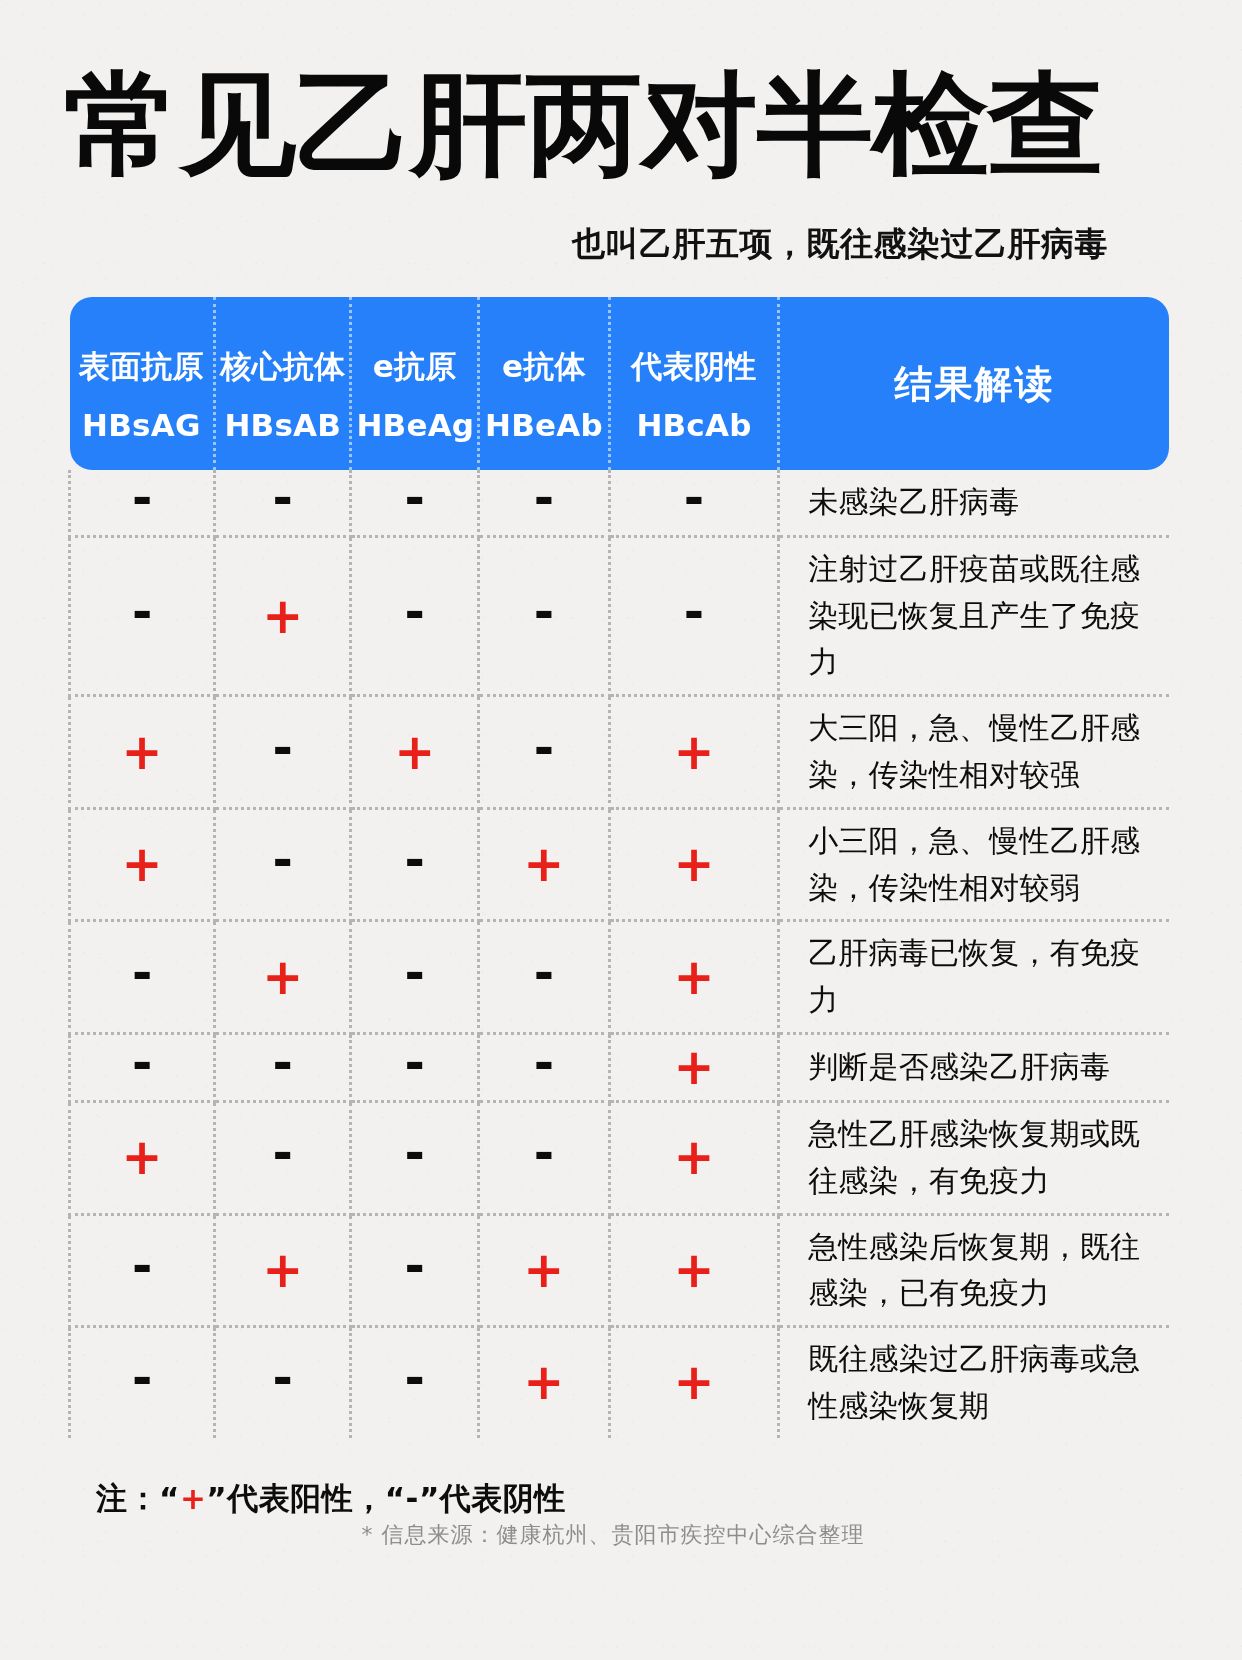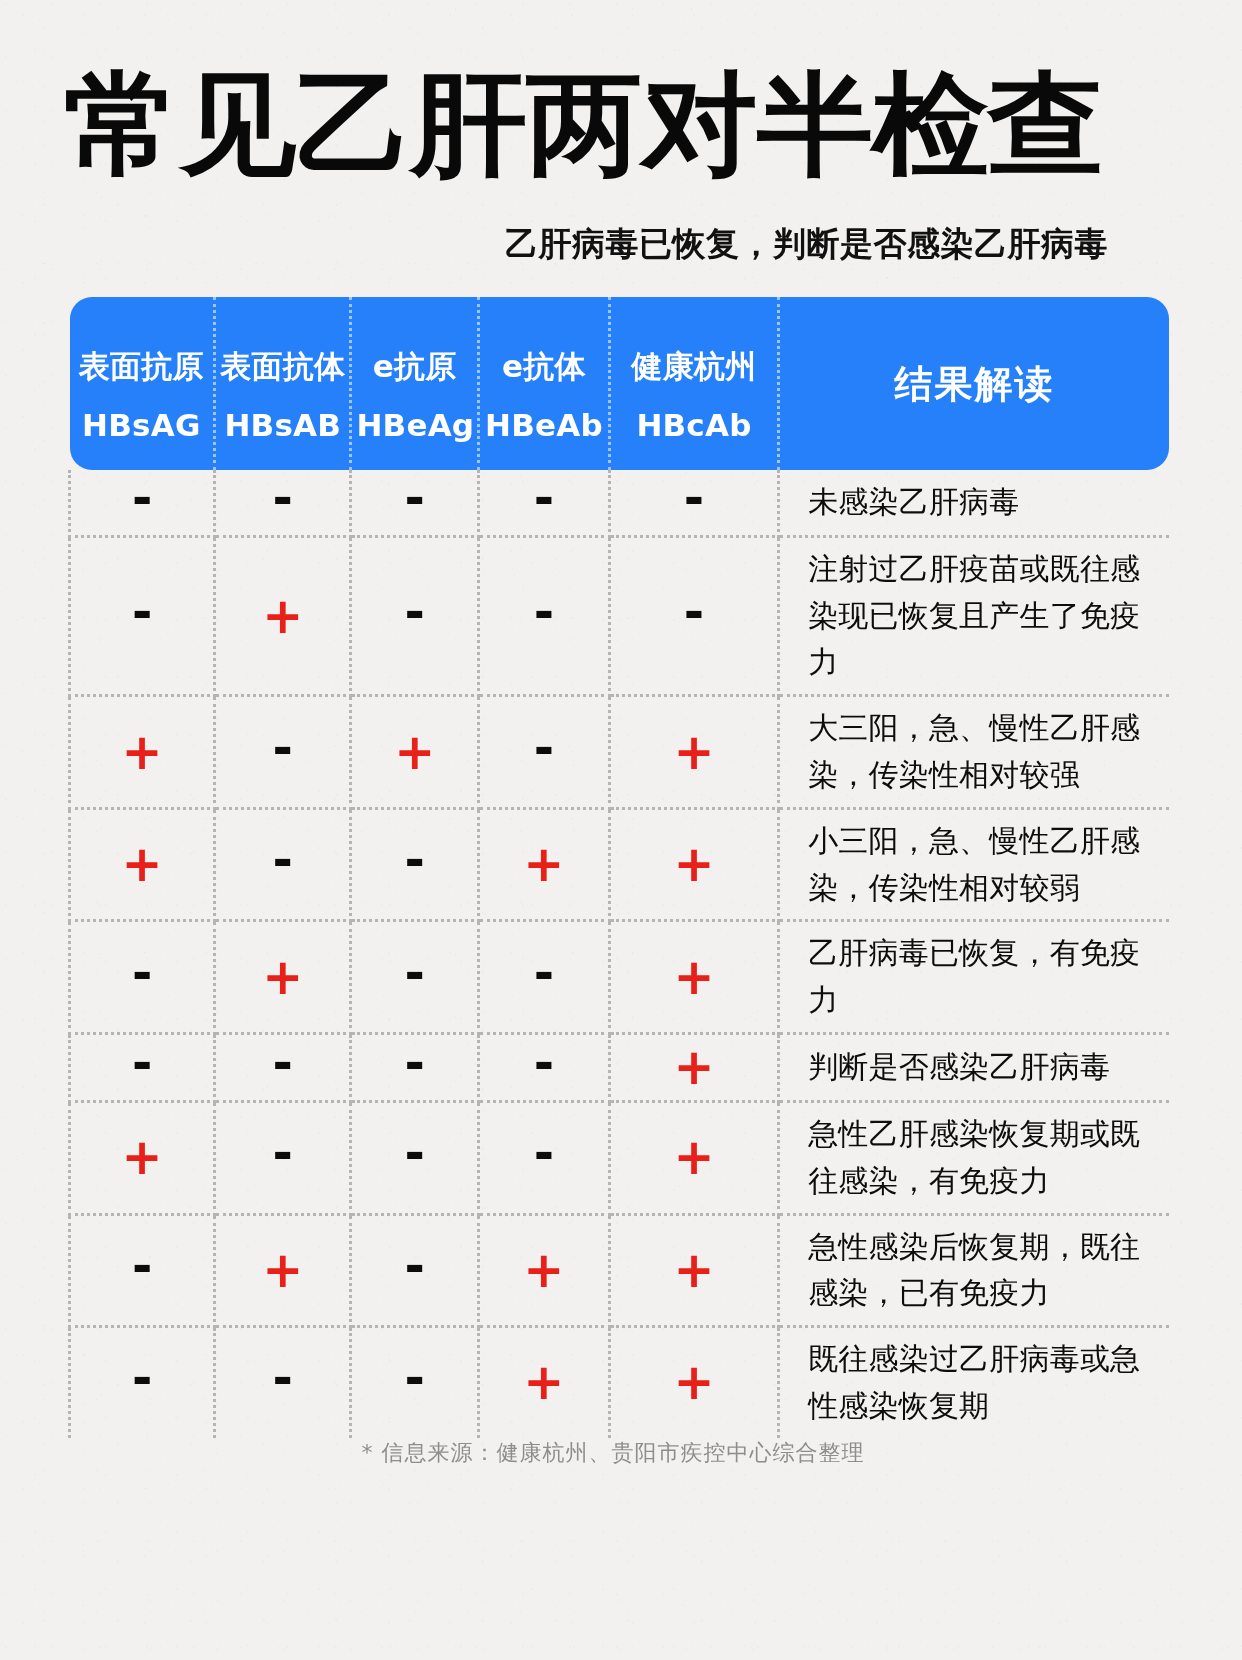--- a/index.html
+++ b/index.html
@@ -185,54 +185,54 @@
 </head>
 <body>
 
 <div class="paper-grain"></div>
 
 <div class="page">
 
   <div class="title-block">
     <h1 class="main-title">常见乙肝两对半检查</h1>
     <div class="subtitle-row">
-      <span class="subtitle">乙肝病毒已恢复，判断是否感染乙肝病毒</span>
+      <span class="subtitle">也叫乙肝五项，既往感染过乙肝病毒</span>
     </div>
   </div>
 
   <div class="table-wrap">
     <table class="hbv-table">
       <colgroup>
         <col class="c-mark">
           <col class="c-mark2">
           <col class="c-mark3">
           <col class="c-mark4">
           <col class="c-mark5">
           <col class="c-res">
       </colgroup>
       <thead>
         <tr>
           <th>
             <div class="th-cn">表面抗原</div>
             <div class="th-en">HBsAG</div>
           </th>
           <th>
-            <div class="th-cn">表面抗体</div>
+            <div class="th-cn">核心抗体</div>
             <div class="th-en">HBsAB</div>
           </th>
           <th>
             <div class="th-cn">e抗原</div>
             <div class="th-en">HBeAg</div>
           </th>
           <th>
             <div class="th-cn">e抗体</div>
             <div class="th-en">HBeAb</div>
           </th>
           <th>
-            <div class="th-cn">健康杭州</div>
+            <div class="th-cn">代表阴性</div>
             <div class="th-en">HBcAb</div>
           </th>
           <th>
             <div class="th-result">结果解读</div>
           </th>
         </tr>
       </thead>
       <tbody id="table-body">
           <tr>
             <td class="cell-left-edge"><span class="mark neg">-</span></td>
@@ -321,16 +321,19 @@
             <td><span class="mark pos">+</span></td>
             <td><span class="mark pos">+</span></td>
             <td>
               <div class="res-text">既往感染过乙肝病毒或急性感染恢复期</div>
             </td>
           </tr>
         </tbody>
     </table>
   </div>
 
+  <div class="note">
+    <span>注：“</span><span class="redplus">+</span><span>”代表阳性，“-”代表阴性</span>
+  </div>
 
   <div class="source">* 信息来源：健康杭州、贵阳市疾控中心综合整理</div>
 
 </div>
 
 </body></html>

